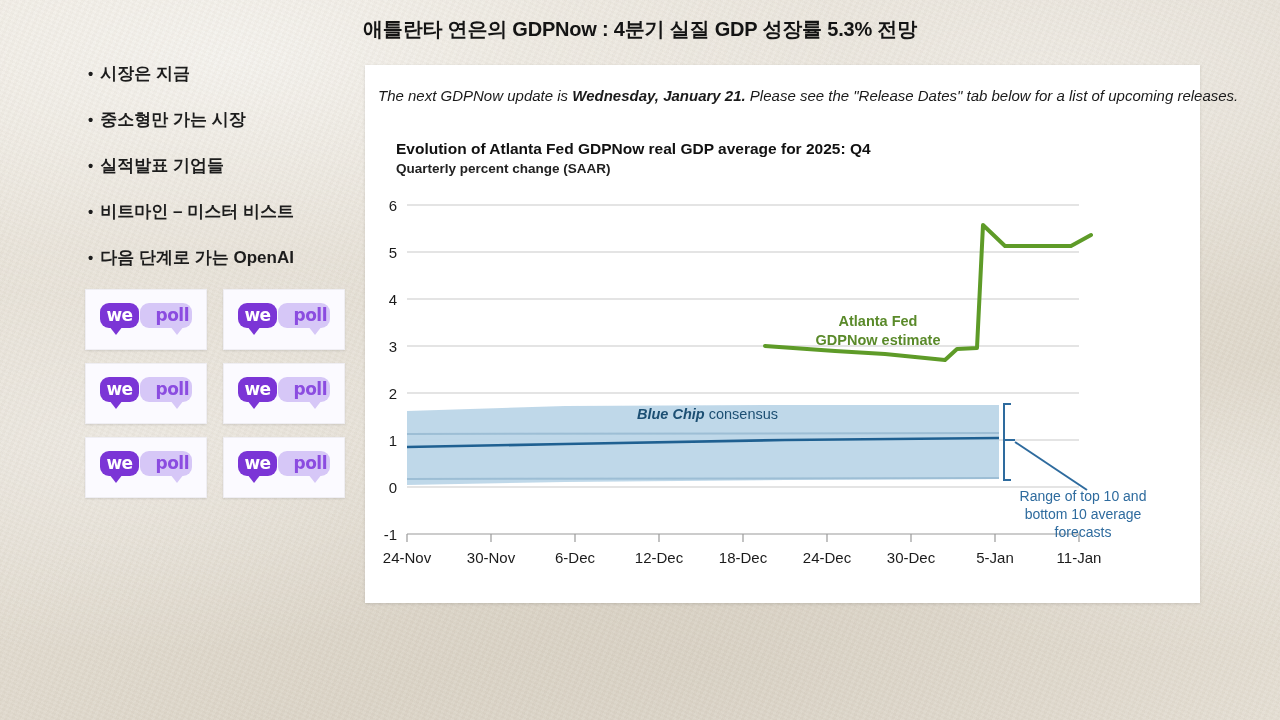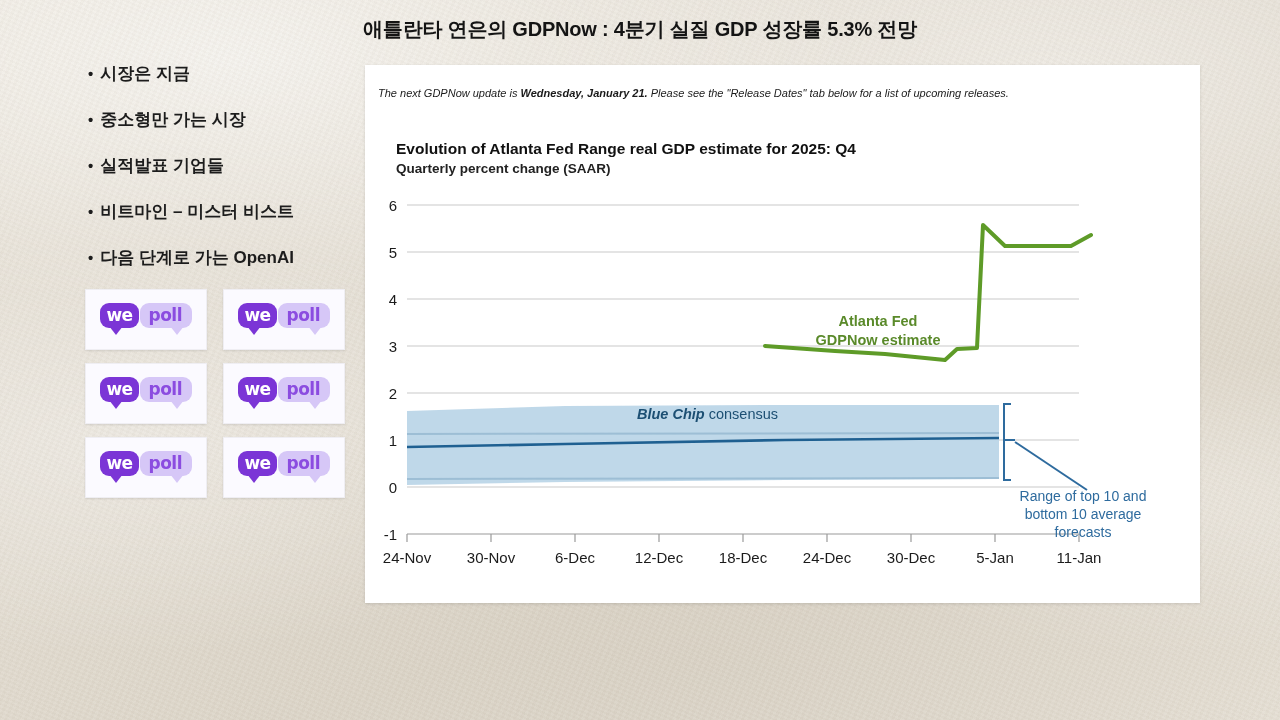--- a/index.html
+++ b/index.html
@@ -106,38 +106,38 @@
   }
   .bub-we::after { border-top: 9px solid #7b35d6; }
   .bub-poll {
     left: 42px; top: 3px;
     width: 52px; height: 25px;
     background: #d6c7f7;
     color: #8b4ce0;
     font-size: 17px;
     padding-left: 9px;
     justify-content: flex-end;
-    padding-right: 10px;
+    padding-right: 3px;
     z-index: 1;
   }
   .bub-poll::after { border-top: 9px solid #d6c7f7; left: 30px; }
 
   
   .panel {
     position: absolute;
     left: 365px; top: 65px;
     width: 835px; height: 538px;
     background: #ffffff;
     box-shadow: 0 1px 3px rgba(0,0,0,0.12);
   }
   .panel-note {
     position: absolute;
     left: 13px; top: 22px;
     right: 6px;
-    font-size: 11px;
+    font-size: 15px;
     font-style: italic;
     color: #1a1a1a;
     white-space: nowrap;
     font-family: "Liberation Sans", sans-serif;
   }
   .panel-note b { font-weight: bold; font-style: italic; }
   .chart-title {
     position: absolute;
     left: 31px; top: 75px;
     font-size: 15.5px;
@@ -230,21 +230,21 @@
       </div>
     </div>
   </div>
 
   <div class="panel">
 
     <div class="panel-note">
       <span>The next GDPNow update is </span><b>Wednesday, January 21.</b><span> Please see the "Release Dates" tab below for a list of upcoming releases.</span>
     </div>
 
-    <div class="chart-title">Evolution of Atlanta Fed Range real GDP estimate for 2025: Q4</div>
+    <div class="chart-title">Evolution of Atlanta Fed GDPNow real GDP average for 2025: Q4</div>
     <div class="chart-subtitle">Quarterly percent change (SAAR)</div>
 
     <div class="plot-wrap">
       <svg class="svg-plot" width="835" height="413" viewBox="0 0 835 413">
 
         <g stroke="#c9c9c9" stroke-width="1.2">
           <line x1="42" y1="15" x2="714" y2="15"></line>
           <line x1="42" y1="62" x2="714" y2="62"></line>
           <line x1="42" y1="109" x2="714" y2="109"></line>
           <line x1="42" y1="156" x2="714" y2="156"></line>

